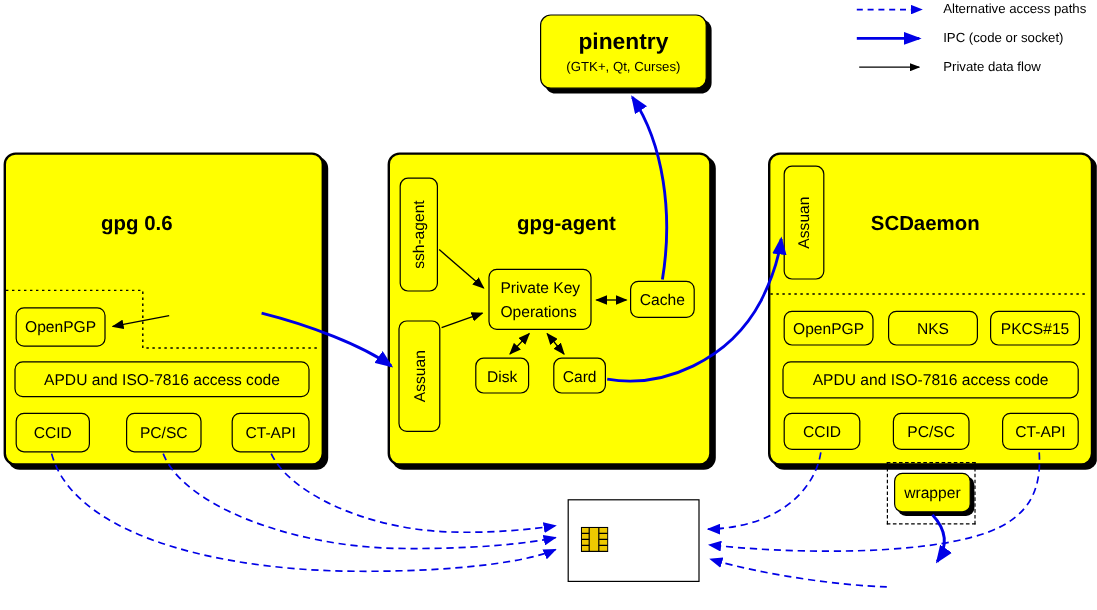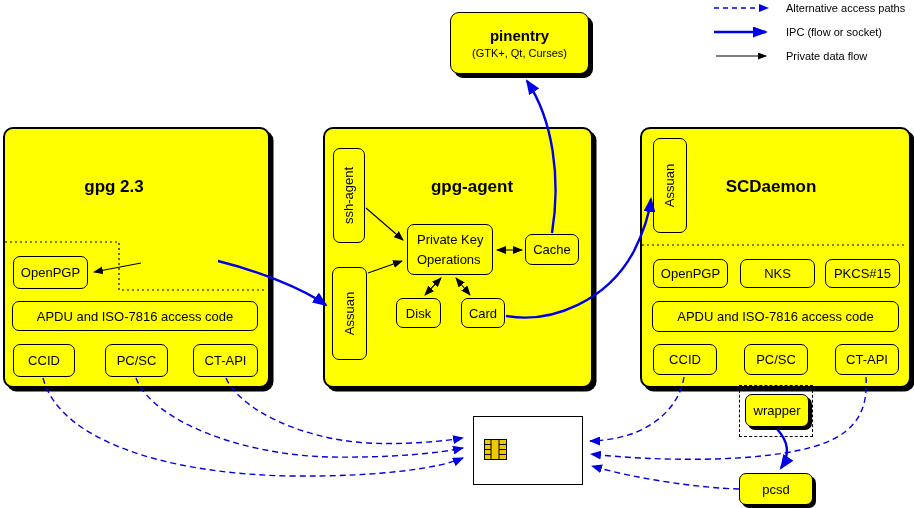--- a/index.html
+++ b/index.html
@@ -24,21 +24,21 @@
   .bigtitle {
     position:absolute; transform:translate(-50%,-50%);
     font-size:17px; font-weight:bold; white-space:nowrap;
   }
   .pinentry {
     position:absolute; left:450px; top:12px; width:139px; height:62px;
     background:var(--yellow); border:1.5px solid #000; border-radius:9px;
     box-shadow:4px 4px 0 #000; box-sizing:border-box;
     display:flex; flex-direction:column; align-items:center; justify-content:center; gap:3px;
   }
-  .pinentry .t1 { font-size:15px; font-weight:bold; }
+  .pinentry .t1 { font-size:19px; font-weight:bold; }
   .pinentry .t2 { font-size:11px; }
   .pko {
     flex-direction:column; align-items:flex-start; justify-content:center;
     padding-left:9px; gap:5px; text-align:left;
   }
   .cardbox {
     position:absolute; left:473px; top:416px; width:110px; height:69px;
     background:#ffffff; border:1.5px solid #000; box-sizing:border-box;
   }
   .chip { position:absolute; left:10px; top:22px; }
@@ -74,41 +74,41 @@
   </div>
   <div class="legend-row" style="top:25px;">
     <svg width="64" height="14">
       <defs>
         <marker id="mLegBlueL" markerUnits="userSpaceOnUse" markerWidth="15" markerHeight="11" refX="13" refY="5.5" orient="auto">
           <path d="M0,0 L15,5.5 L0,11 Z" fill="#0000e6"></path>
         </marker>
       </defs>
       <line x1="2" y1="7" x2="54" y2="7" stroke="#0000e6" stroke-width="2.4" marker-end="url(#mLegBlueL)"></line>
     </svg>
-    <span class="lbl">IPC (flow or socket)</span>
+    <span class="lbl">IPC (code or socket)</span>
   </div>
   <div class="legend-row" style="top:49px;">
     <svg width="64" height="12">
       <defs>
         <marker id="mLegBlk" markerUnits="userSpaceOnUse" markerWidth="9" markerHeight="7" refX="8" refY="3.5" orient="auto">
           <path d="M0,0 L9,3.5 L0,7 Z" fill="#000"></path>
         </marker>
       </defs>
       <line x1="4" y1="6" x2="54" y2="6" stroke="#000" stroke-width="1.1" marker-end="url(#mLegBlk)"></line>
     </svg>
     <span class="lbl">Private data flow</span>
   </div>
 
   <div class="pinentry">
     <span class="t1">pinentry</span>
     <span class="t2">(GTK+, Qt, Curses)</span>
   </div>
 
   <div class="bigbox" style="left:3px; top:127px; width:263px; height:257px;"></div>
-  <span class="bigtitle" style="left:114px; top:187px;">gpg 2.3</span>
+  <span class="bigtitle" style="left:114px; top:187px;">gpg 0.6</span>
   <div class="node" style="left:13px; top:256px; width:75px; height:33px;">
     <span>OpenPGP</span>
   </div>
   <div class="node" style="left:12px; top:301px; width:246px; height:30px;">
     <span>APDU and ISO-7816 access code</span>
   </div>
   <div class="node" style="left:13px; top:344px; width:62px; height:33px;">
     <span>CCID</span>
   </div>
   <div class="node" style="left:105px; top:344px; width:63px; height:33px;">
@@ -163,23 +163,20 @@
   <div class="node" style="left:744px; top:344px; width:64px; height:31px;">
     <span>PC/SC</span>
   </div>
   <div class="node" style="left:835px; top:344px; width:64px; height:31px;">
     <span>CT-API</span>
   </div>
 
   <div class="wrapper-frame"></div>
   <div class="node shadow" style="left:745px; top:394px; width:64px; height:33px;">
     <span>wrapper</span>
-  </div>
-  <div class="node shadow" style="left:739px; top:473px; width:74px; height:32px;">
-    <span>pcsd</span>
   </div>
 
   <div class="cardbox">
     <svg class="chip" width="23" height="21" viewBox="0 0 23 21">
       <rect x="0.5" y="0.5" width="22" height="20" fill="#eec900" stroke="#000" stroke-width="1"></rect>
       <line x1="7" y1="0.5" x2="7" y2="20.5" stroke="#000" stroke-width="1"></line>
       <line x1="15" y1="0.5" x2="15" y2="20.5" stroke="#000" stroke-width="1"></line>
       <line x1="0.5" y1="5.5" x2="7" y2="5.5" stroke="#000" stroke-width="1"></line>
       <line x1="0.5" y1="10.5" x2="7" y2="10.5" stroke="#000" stroke-width="1"></line>
       <line x1="0.5" y1="15.5" x2="7" y2="15.5" stroke="#000" stroke-width="1"></line>

